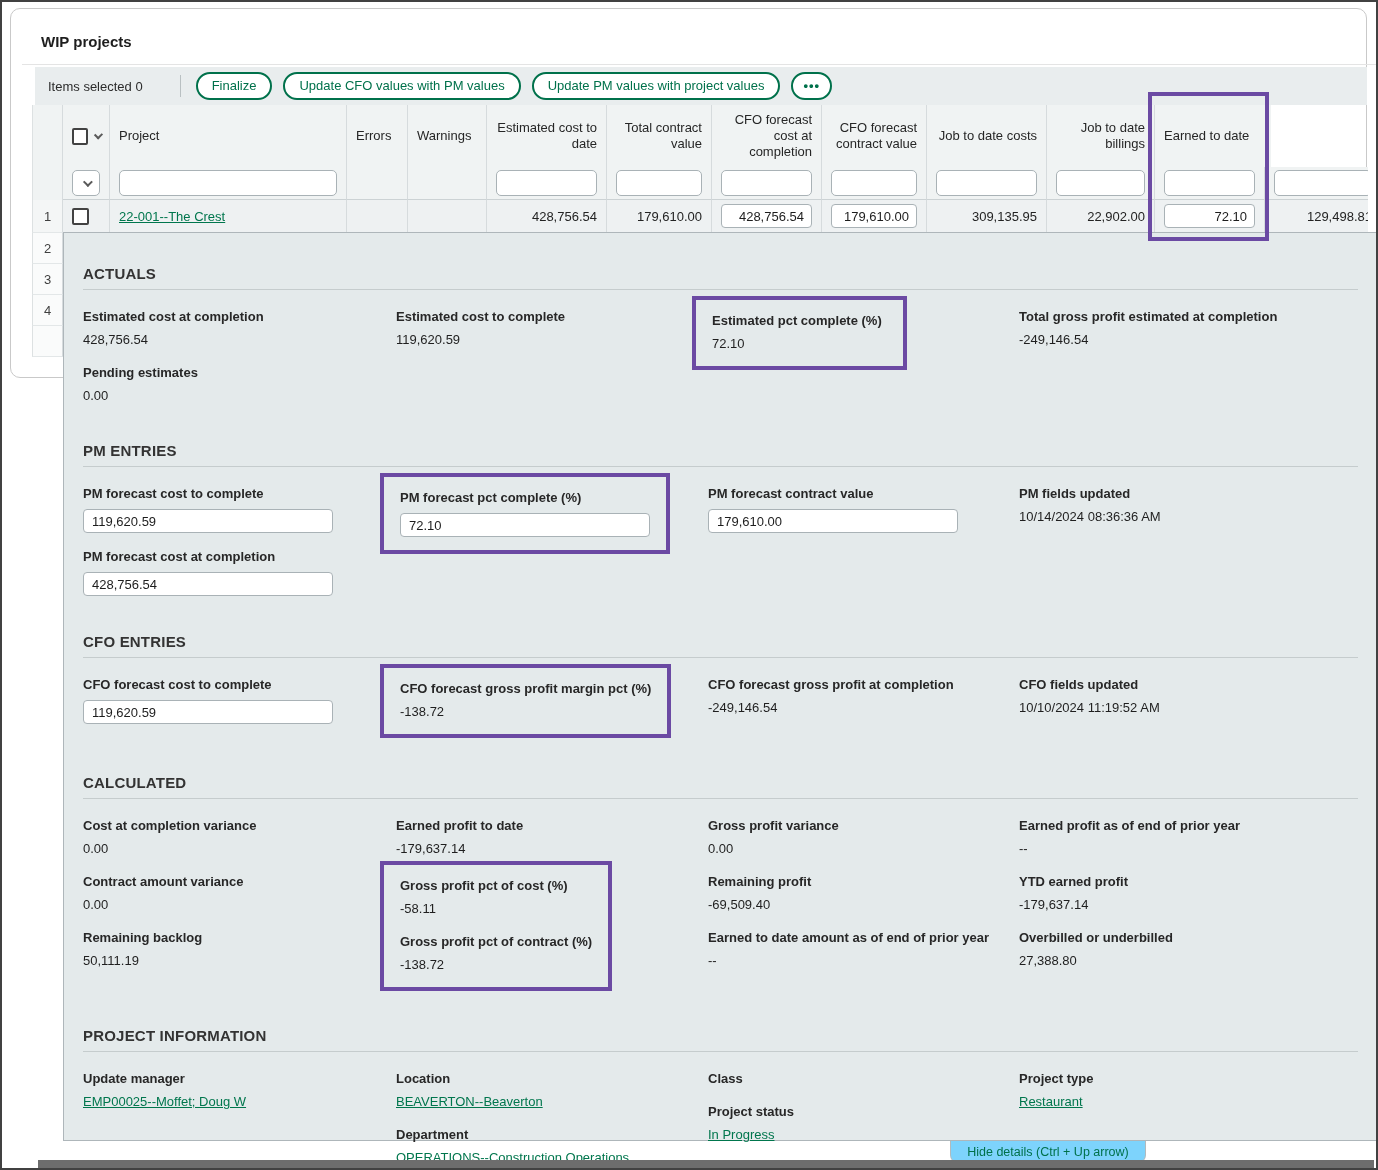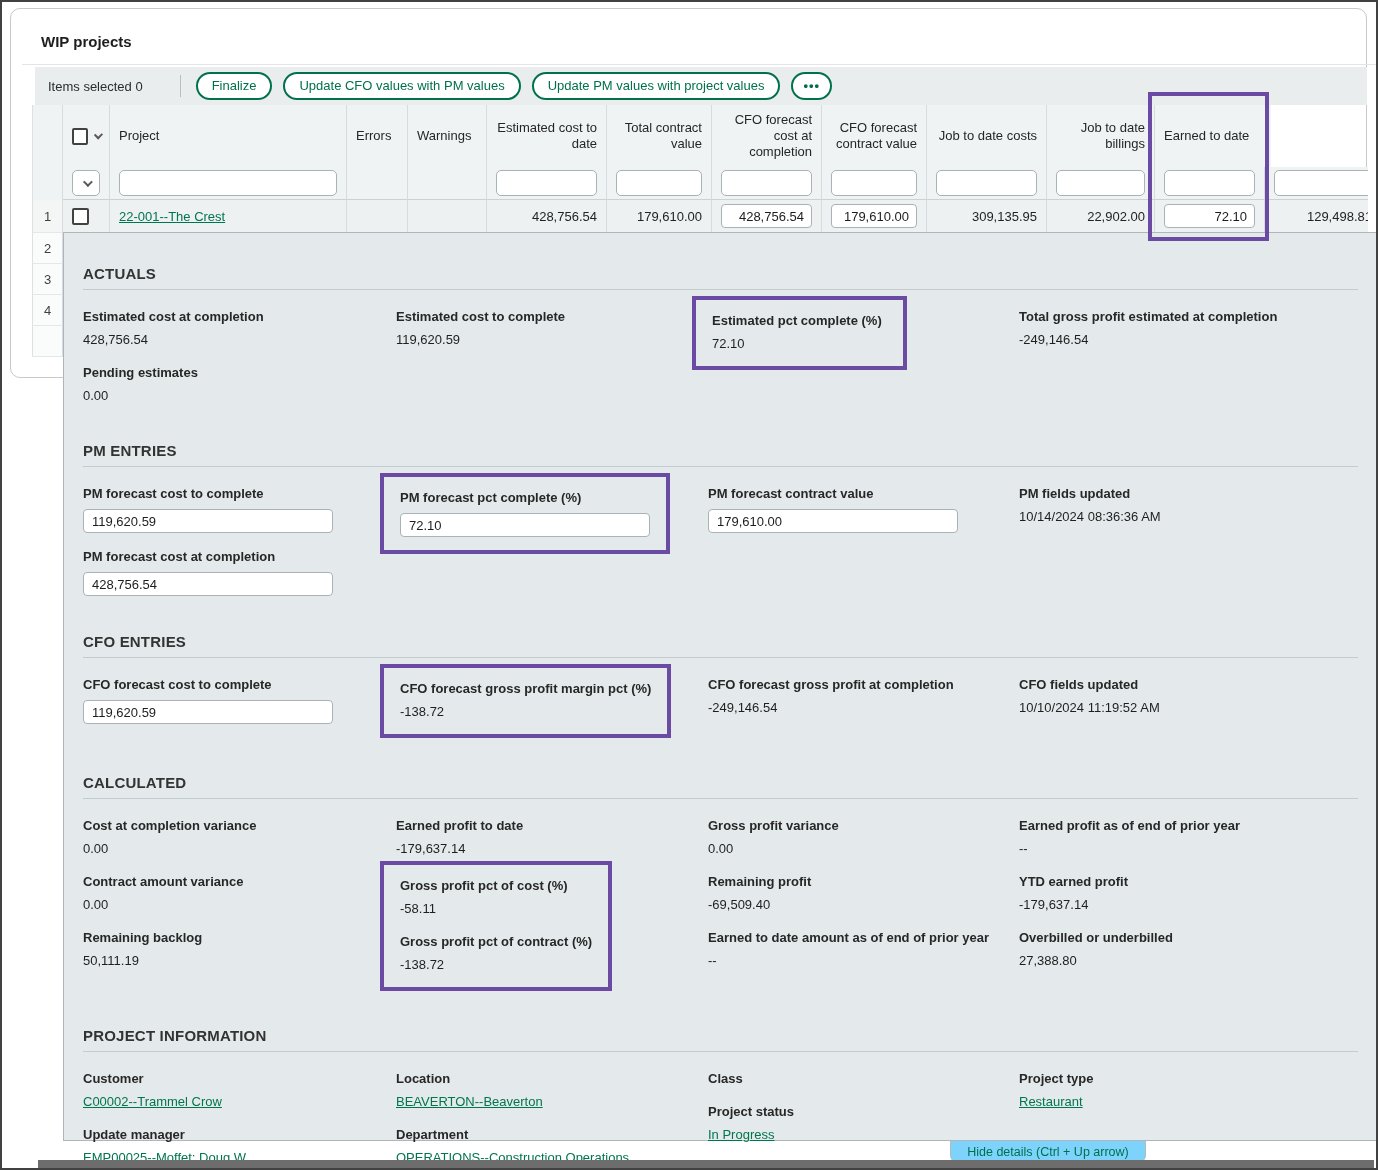--- a/index.html
+++ b/index.html
@@ -386,24 +386,20 @@
             </div>
           </div>
         </div>
       </div>
       <div class="section">
         <div class="section-title">PROJECT INFORMATION</div>
         <div class="section-rule"></div>
         <div class="section-grid">
           <div class="section-col">
             <div class="field">
-              <div class="flabel">Customer</div>
-              <div class="fvalue"><a class="g-link" href="#">C00002--Trammel Crow</a></div>
-            </div>
-            <div class="field">
               <div class="flabel">Update manager</div>
               <div class="fvalue"><a class="g-link" href="#">EMP00025--Moffet; Doug W</a></div>
             </div>
           </div>
           <div class="section-col">
             <div class="field">
               <div class="flabel">Location</div>
               <div class="fvalue"><a class="g-link" href="#">BEAVERTON--Beaverton</a></div>
             </div>
             <div class="field">

